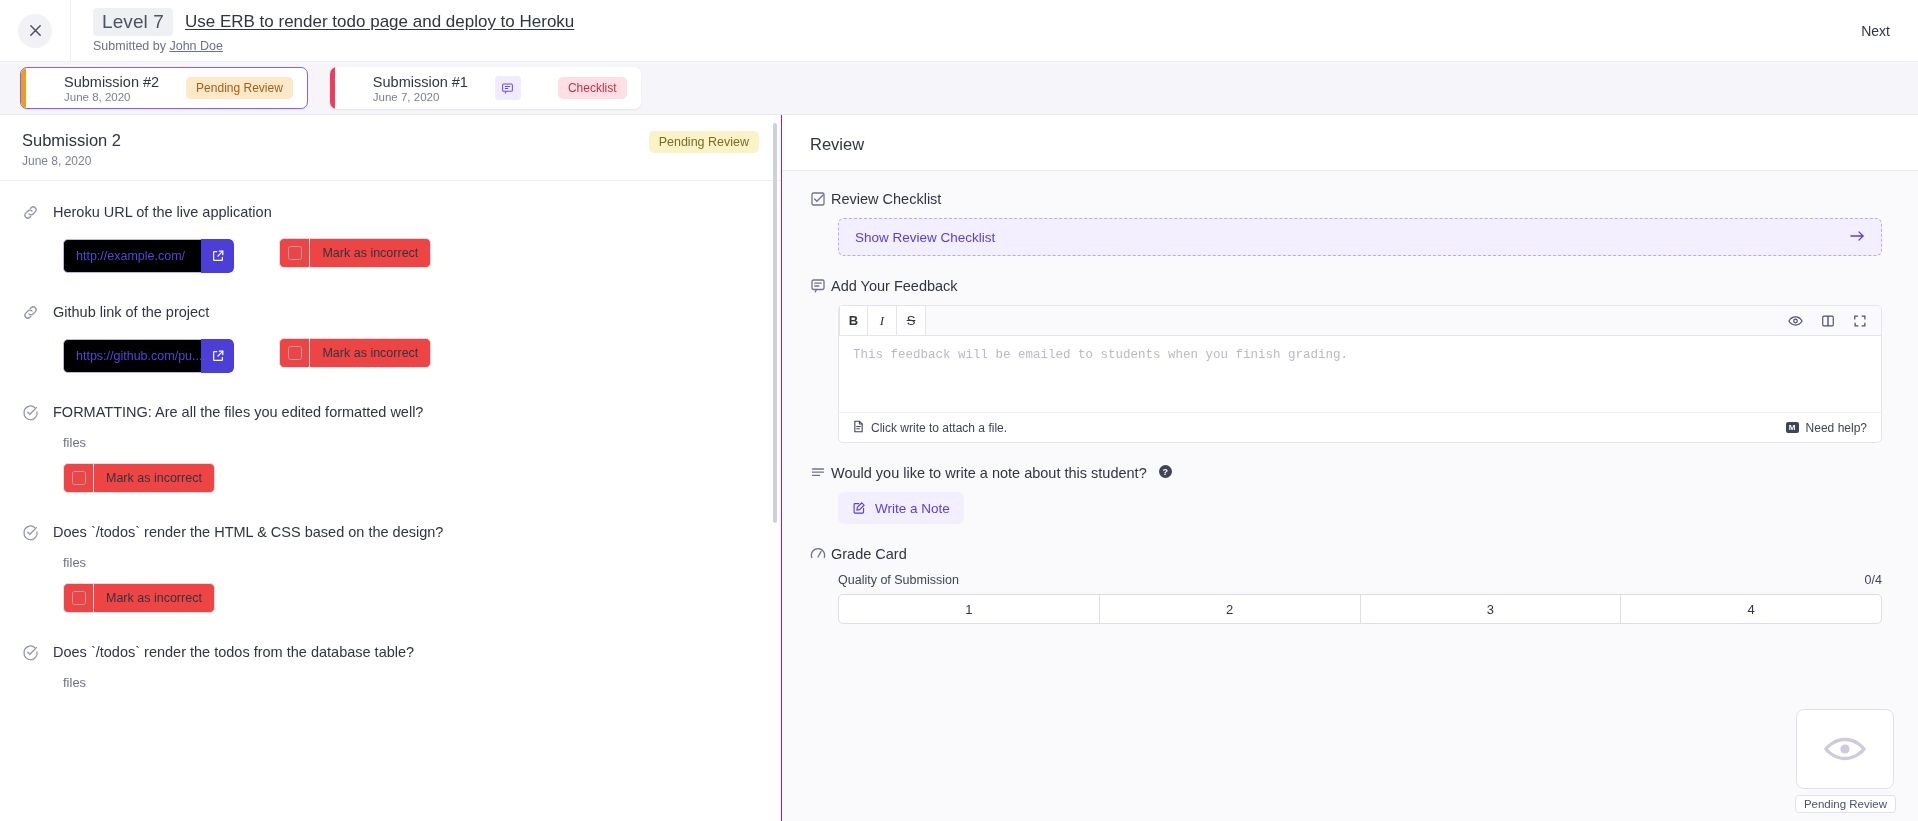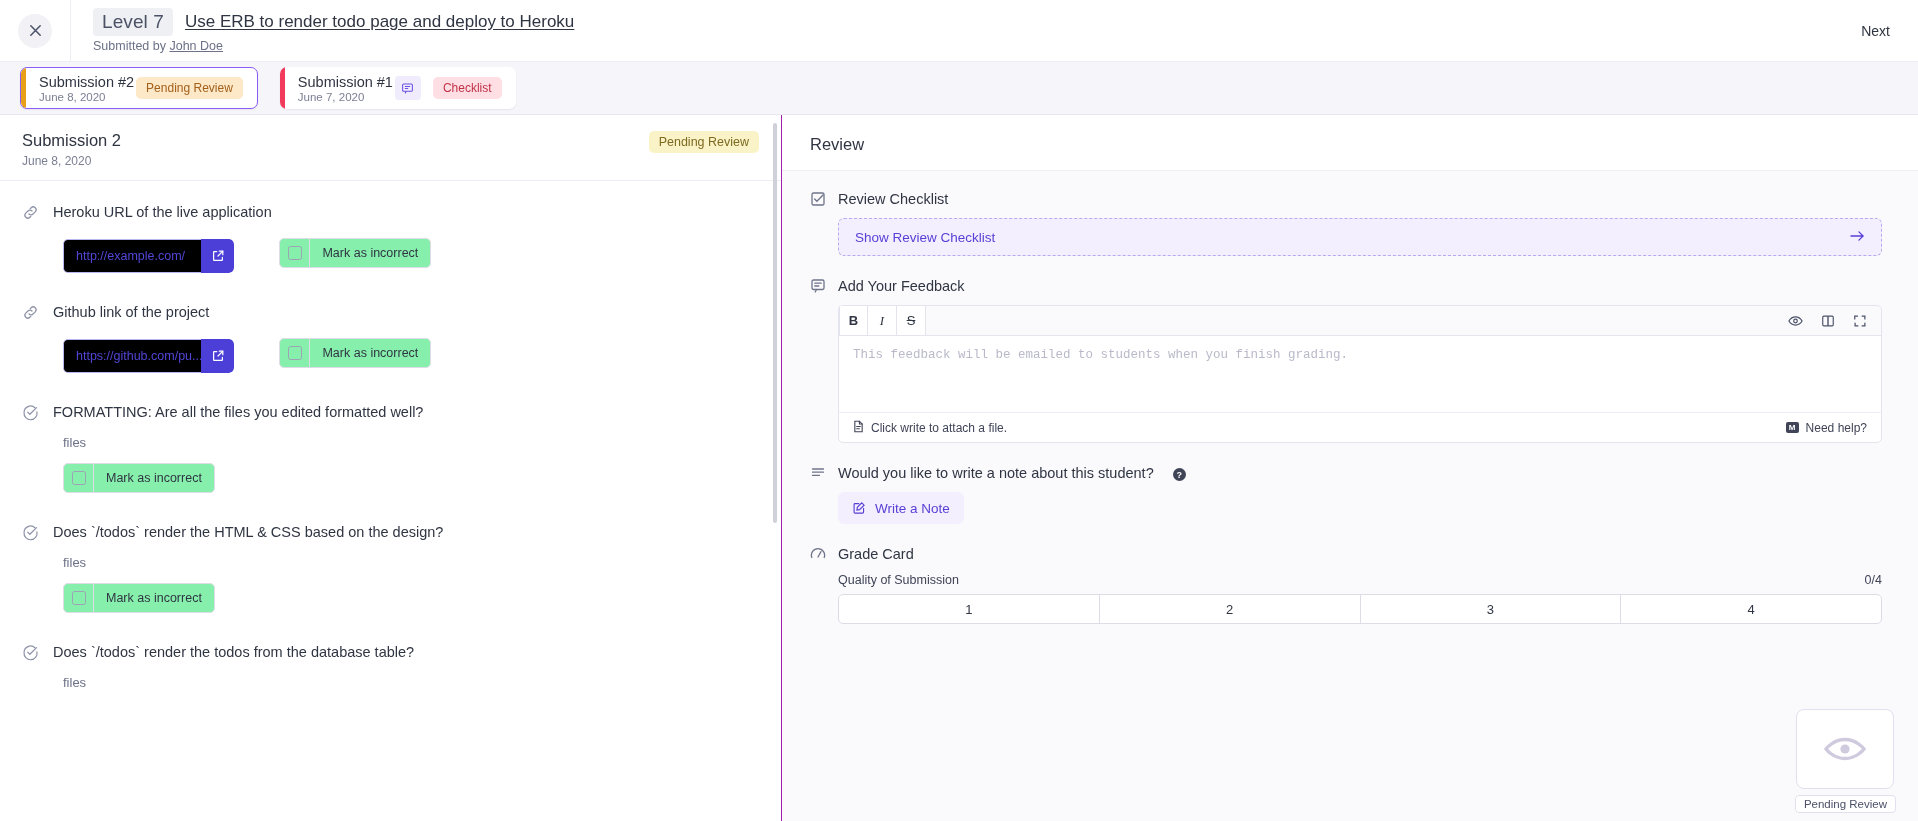--- a/index.html
+++ b/index.html
@@ -52,21 +52,21 @@
   
   .tabs-strip {
     flex: 0 0 53px; height: 53px;
     background: #f5f5fa;
     display: flex; align-items: center; gap: 22px;
     padding: 0 20px;
     border-bottom: 1px solid #e7e7ef;
   }
   .sub-tab {
     height: 42px; background: #fff; border-radius: 7px;
-    display: flex; align-items: center; gap: 2px;
+    display: flex; align-items: center; gap: 27px;
     padding: 0 14px 0 0; min-width: 218px;
     position: relative; overflow: hidden; cursor: pointer;
     box-shadow: 0 1px 2px rgba(30,30,60,.07);
   }
   .sub-tab.active { border: 1.5px solid #8b5cf6; }
   .sub-tab .stripe { width: 5px; height: 100%; flex: 0 0 5px; }
   .sub-tab .txt { display: flex; flex-direction: column; padding-left: 11px; gap: 1px; }
   .sub-tab .t-name { font-size: 14.5px; color: #2f3542; }
   .sub-tab .t-date { font-size: 11.5px; color: #7a7f93; }
   .pill {
@@ -118,39 +118,39 @@
     white-space: nowrap; overflow: hidden; background: #000000; cursor: text;
   }
   .url-go {
     width: 33px; background: #4c3fd8; color: #fff;
     display: flex; align-items: center; justify-content: center;
     border-radius: 0 5px 5px 0; cursor: pointer;
   }
   .mark-row {
     margin: 13px 0 0 41px; display: inline-flex; align-items: stretch;
     border: 1px solid #dcdde6; border-radius: 5px; height: 30px; cursor: pointer;
-    background: #86efac;
+    background: #ef4444;
   }
   .mark-box { width: 30px; display: flex; align-items: center; justify-content: center; border-right: 1px solid #dcdde6; }
   .cbx { width: 14px; height: 14px; border: 1.4px solid #9ea2b5; border-radius: 2.5px; }
   .mark-lbl { padding: 0 12px; display: flex; align-items: center; font-size: 12.5px; color: #2f3542; }
 
   .left-sb {
     position: absolute; right: 4px; top: 8px;
     width: 4px; height: 400px; border-radius: 3px; background: #cfd0da;
   }
 
   
   .right { flex: 1 1 auto; background: #fafafd; display: flex; flex-direction: column; overflow: hidden; position: relative; }
   .right-head { padding: 20px 26px 16px 28px; border-bottom: 1px solid #eceef3; background: #fff; }
   .right-head h2 { font-size: 16.5px; font-weight: 400; color: #2f3542; }
   .right-scroll { flex: 1 1 auto; padding: 20px 36px 0 28px; overflow: hidden; }
 
   .sec { margin-bottom: 22px; }
-  .sec-head { display: flex; align-items: flex-end; gap: 12px; margin-bottom: 11px; }
+  .sec-head { display: flex; align-items: flex-start; gap: 5px; margin-bottom: 11px; }
   .sec-ico { width: 16px; height: 16px; color: #6f748a; flex: 0 0 16px; }
   .sec-title { font-size: 14.5px; color: #2f3542; }
 
   .checklist-btn {
     margin-left: 28px; background: #f3effe;
     border: 1.4px dashed #b9a9f2; border-radius: 6px;
     height: 38px; display: flex; align-items: center; justify-content: space-between;
     padding: 0 16px; cursor: pointer;
   }
   .checklist-btn span { font-size: 13.5px; color: #5b3ed6; }

